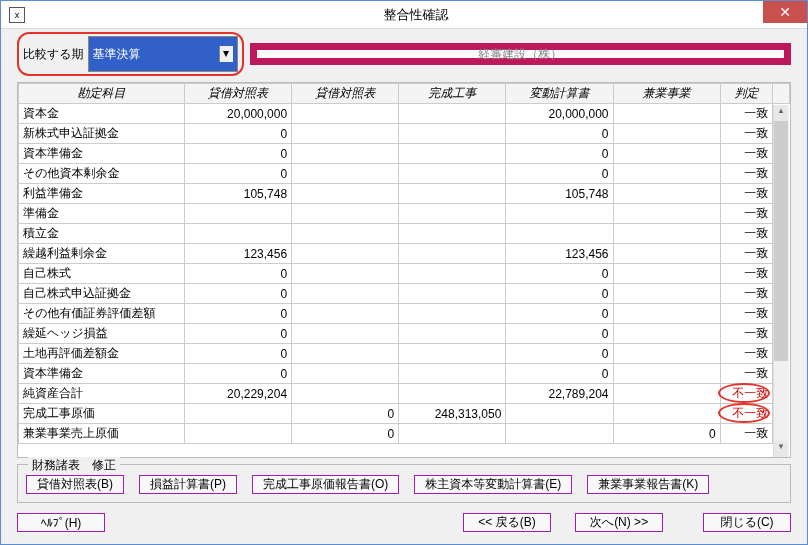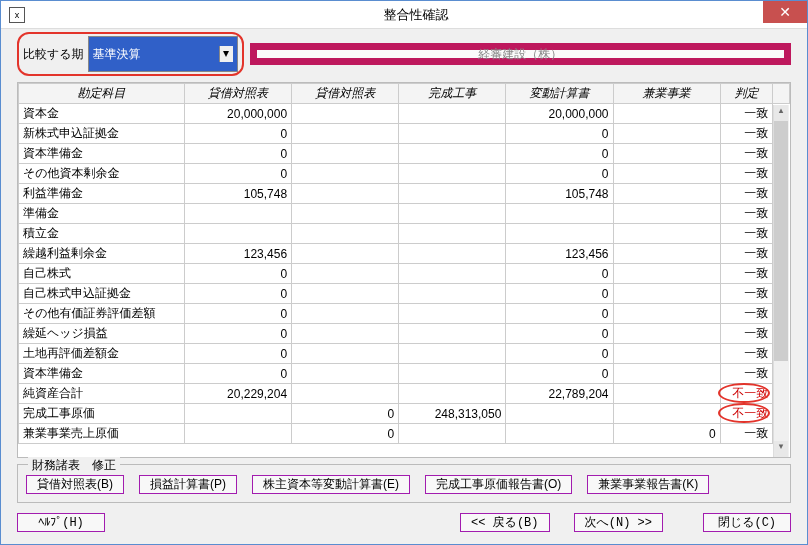--- a/index.html
+++ b/index.html
@@ -179,21 +179,21 @@
   display: inline-flex;
   align-items: center;
   cursor: pointer;
 }
 .bottom-row {
   margin-top: 10px;
   display: flex;
   align-items: center;
 }
 .bottom-row .spacer { flex: 1; }
-.bottom-row .btn { min-width: 88px; justify-content:center;font-family:Liberation Mono, monospace; }
+.bottom-row .btn { min-width: 88px; justify-content:center; }
 .nav-btns { display: flex; gap: 24px; }
 </style>
 </head>
 <body>
 
 <div class="window">
   <div class="titlebar">
     <div class="sys-icon">x</div>
     <div class="title-text">整合性確認</div>
     <div class="close-btn">✕</div>
@@ -387,22 +387,22 @@
         <div class="sb-btn">▴</div>
         <div class="sb-thumb"></div>
         <div class="sb-btn2">▾</div>
       </div>
     </div>
 
     <div class="group-box">
       <span class="group-label">財務諸表　修正</span>
       <button class="btn">貸借対照表(B)</button>
       <button class="btn">損益計算書(P)</button>
+      <button class="btn">完成工事原価報告書(O)</button>
       <button class="btn">株主資本等変動計算書(E)</button>
-      <button class="btn">完成工事原価報告書(O)</button>
       <button class="btn">兼業事業報告書(K)</button>
     </div>
 
     <div class="bottom-row">
       <button class="btn">ﾍﾙﾌﾟ(H)</button>
       <div class="spacer"></div>
       <div class="nav-btns">
         <button class="btn">&lt;&lt;  戻る(B)</button>
         <button class="btn">次へ(N)  &gt;&gt;</button>
       </div>

